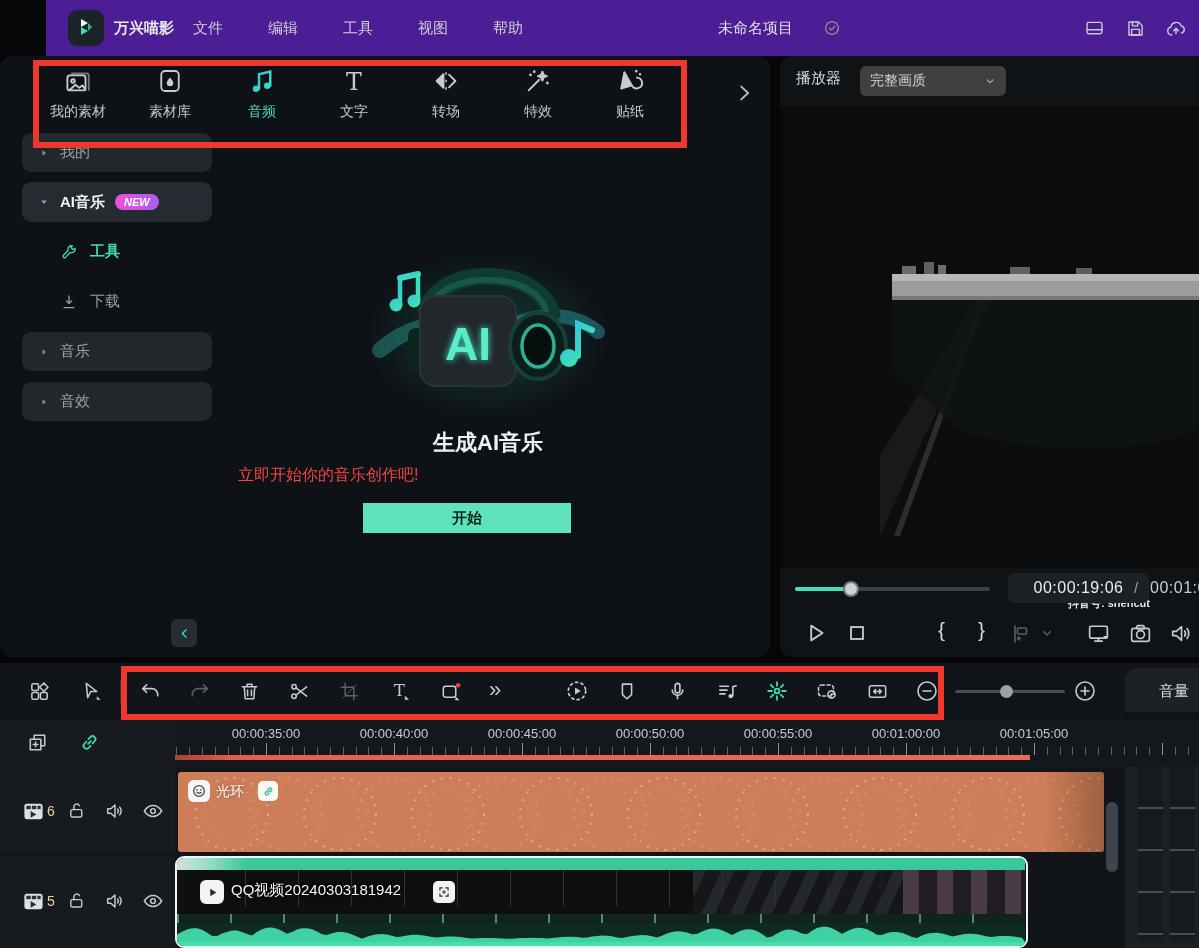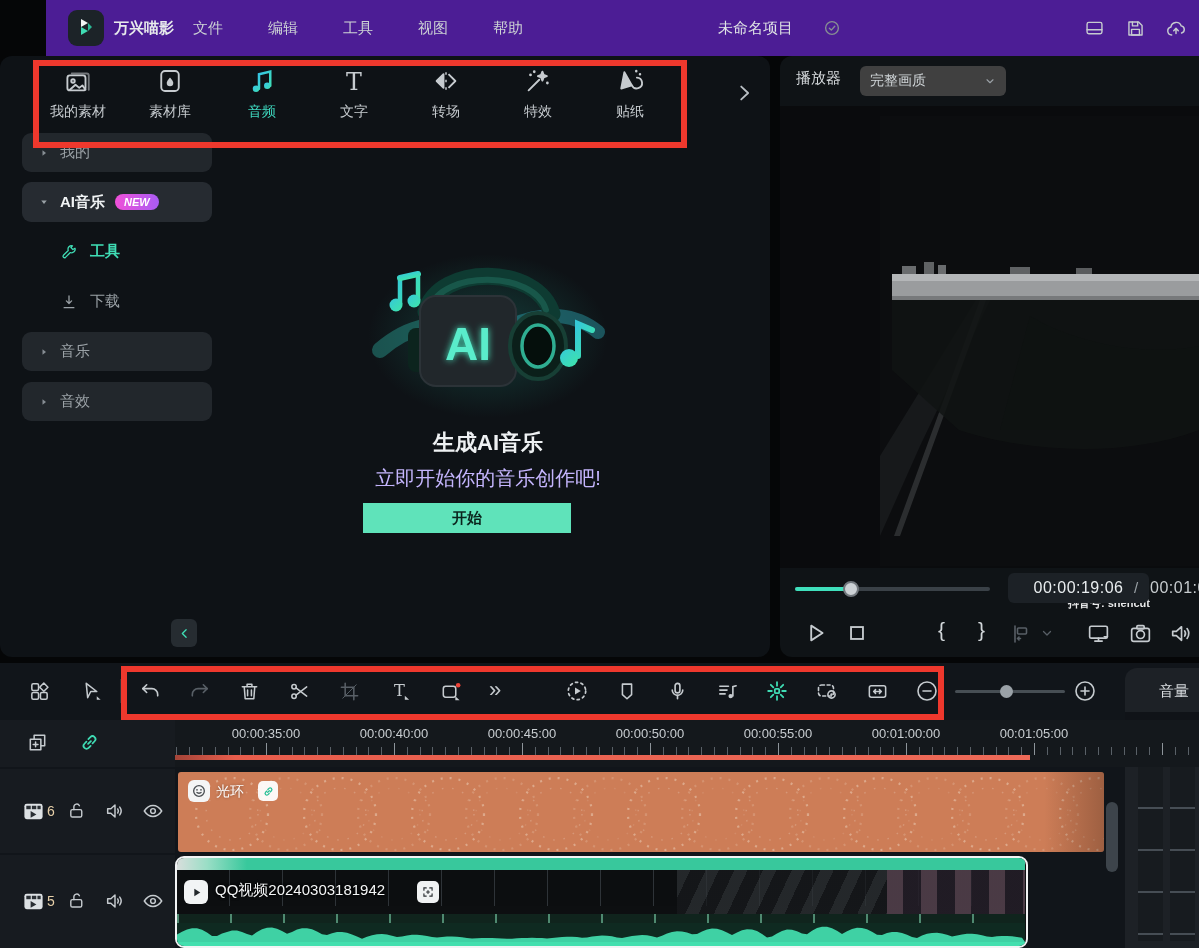--- a/index.html
+++ b/index.html
@@ -22,21 +22,21 @@
   .media-panel{left:0;top:56px;width:770px;height:601px;background:#0e1216;border-radius:12px;overflow:hidden;}
   .tab{position:absolute;top:4px;width:92px;height:70px;display:flex;flex-direction:column;
        align-items:center;gap:7px;padding-top:6px;color:#c6cbcf;font-size:14px;cursor:pointer;}
   .tab.active{color:#3fd9c0;}
   .side-item{position:absolute;left:22px;width:190px;height:39px;border-radius:9px;display:flex;
              align-items:center;font-size:15px;color:#9aa1a6;}
   .side-group{background:#22272c;}
   .badge-new{margin-left:10px;padding:2px 9px;border-radius:10px;font-size:11px;font-style:italic;
              font-weight:bold;color:#fff;background:linear-gradient(90deg,#f050d8,#a95cf4);}
   .promo-title{font-size:22px;font-weight:bold;color:#eef1f3;text-align:center;}
-  .promo-sub{font-size:20px;color:#c4b5fd;text-align:center;}
+  .promo-sub{font-size:16px;color:#ef4444;text-align:left;}
   .start-btn{display:flex;align-items:center;justify-content:center;background:#5fe3ba;color:#0a241d;
              font-size:15px;font-weight:bold;border-radius:0;cursor:pointer;}
 
   
   .player-panel{left:780px;top:56px;width:419px;height:601px;background:#0f1316;border-radius:12px 0 0 12px;overflow:hidden;}
   .dropdown{background:#404040;border-radius:6px;display:flex;align-items:center;
             justify-content:space-between;padding:0 10px;font-size:14px;color:#cfd4d7;cursor:pointer;}
   .timecode{background:#1c2126;border-radius:6px;display:flex;align-items:center;justify-content:center;
             font-size:16px;color:#e9edef;letter-spacing:.5px;}
 
@@ -626,21 +626,21 @@
       </div>
       <div class="abs ic" style="left:142px;top:35px;">
         <svg width="22" height="22" viewBox="0 0 24 24" stroke="currentColor" fill="none" stroke-width="1.6" stroke-linecap="round" stroke-linejoin="round">
             <path d="M2.5 12S6.5 6 12 6s9.5 6 9.5 6-4 6-9.5 6S2.5 12 2.5 12z"></path>
             <circle cx="12" cy="12" r="2.6"></circle>
           </svg>
       </div>
     </div>
     <div class="abs" style="left:175px;top:193px;width:853px;height:92px;border:2.5px solid #f2f4f5;border-radius:9px;overflow:hidden;background:#0d0f11;">
       <div class="abs" style="left:0;top:0;width:848px;height:12px;background:linear-gradient(90deg,#d8dedc 0,#9adec6 30px,#38c89c 70px,#38c89c 100%);"></div>
-      <div class="abs" style="left:0;top:12px;width:848px;height:36px;background:#0c0e10;background-image:repeating-linear-gradient(90deg,transparent 0 52px,#2e3338 52px 53px);">
+      <div class="abs" style="left:16px;top:12px;width:848px;height:36px;background:#0c0e10;background-image:repeating-linear-gradient(90deg,transparent 0 52px,#2e3338 52px 53px);">
         <div class="abs" style="left:500px;top:0;width:210px;height:44px;background:repeating-linear-gradient(115deg,#2c3033 0 12px,#17191c 12px 26px);opacity:.75;"></div>
         <div class="abs" style="left:710px;top:0;width:138px;height:44px;background:repeating-linear-gradient(90deg,#55424e 0 16px,#241e28 16px 34px);opacity:.85;"></div>
         <div class="abs ic" style="left:7px;top:10px;width:24px;height:24px;background:#f2f4f5;border-radius:6px;color:#23282c;">
           <svg width="13" height="13" viewBox="0 0 24 24" fill="currentColor">
               <path d="M8 5v14l11-7z"></path>
             </svg>
         </div>
         <div class="abs" style="left:38px;top:11px;font-size:15px;color:#f4f6f7;text-shadow:0 0 3px #000,0 0 3px #000;white-space:nowrap;">QQ视频20240303181942</div>
         <div class="abs ic" style="left:240px;top:11px;width:22px;height:22px;background:#f0f2f3;border-radius:5px;color:#2a2f33;">
           <svg width="14" height="14" viewBox="0 0 24 24" stroke="currentColor" fill="none" stroke-width="2" stroke-linecap="round">

